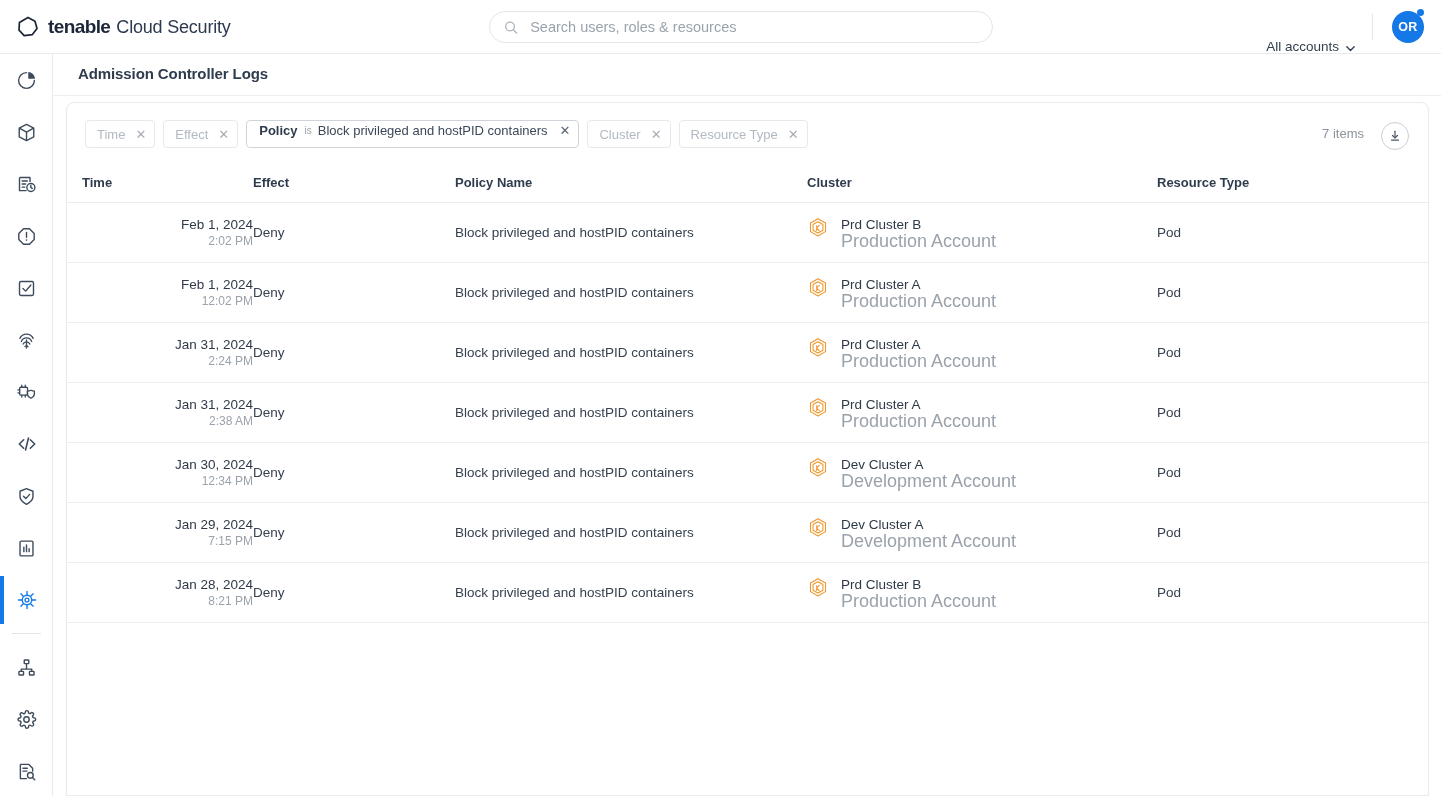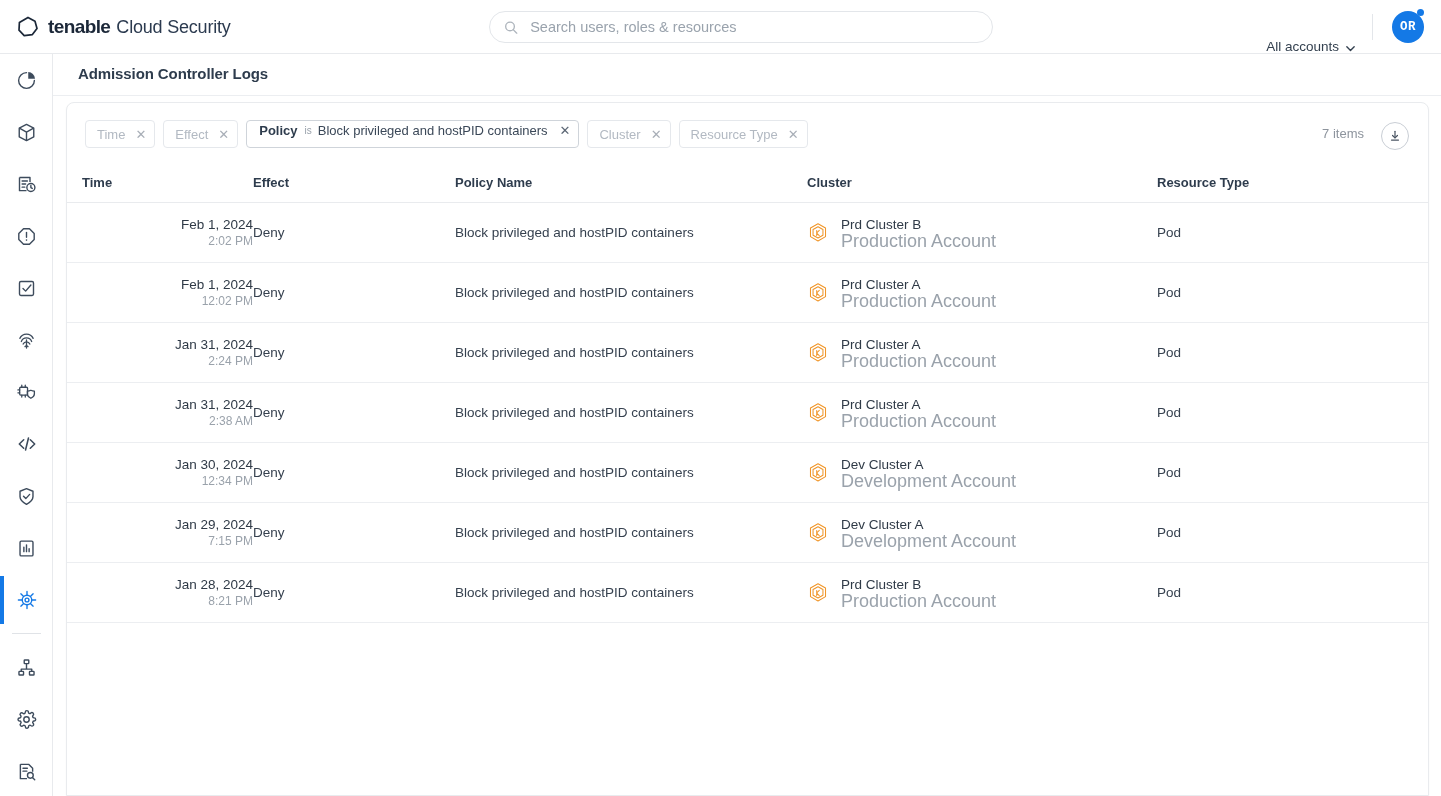--- a/index.html
+++ b/index.html
@@ -76,21 +76,20 @@
     position: absolute;
     right: 17px; top: 11px;
     width: 32px; height: 32px;
     border-radius: 50%;
     background: #1479e6;
     color: #fff;
     font-size: 12.5px; font-weight: 700;
     letter-spacing: 0.4px;
     display: flex; align-items: center; justify-content: center;
     cursor: pointer;
-    font-family: Liberation Mono, monospace;
   }
   .avatar-dot {
     position: absolute;
     right: 17px; top: 9px;
     width: 7px; height: 7px;
     border-radius: 50%;
     background: #1479e6;
   }
 
   
@@ -235,21 +234,21 @@
   }
   .c-time   { width: 186px; padding-left: 15px !important; text-align: right; }
   .c-effect { width: 202px; }
   .c-policy { width: 352px; }
   .c-cluster{ width: 350px; }
   .c-res    { width: 273px; }
 
   .time-main { font-size: 13.5px; color: #2f3a47; line-height: 16px; }
   .time-sub  { font-size: 12px; color: #9aa2ab; line-height: 15px; margin-top: 1px; }
 
-  .cluster-cell { display: flex; align-items: center; gap: 12px; }
+  .cluster-cell { display: flex; align-items: flex-start; gap: 12px; }
   .cluster-name { font-size: 13.5px; color: #2f3a47; line-height: 16px; }
   .cluster-acct { font-size: 18px; color: #9aa2ab; line-height: 15px; margin-top: 1px; }
 </style>
 </head>
 <body>
 
 <div class="topbar">
   <div class="brand">
     <svg class="brand-mark" width="24" height="24" viewBox="0 0 24 24">
       <path d="M12 2.4 L19 6.2 L21 13.4 L16.4 19.6 L8.2 20.6 L3 15.2 L3.4 7.6 Z" fill="none" stroke="#1b2738" stroke-width="1.7" stroke-linejoin="round"></path>

